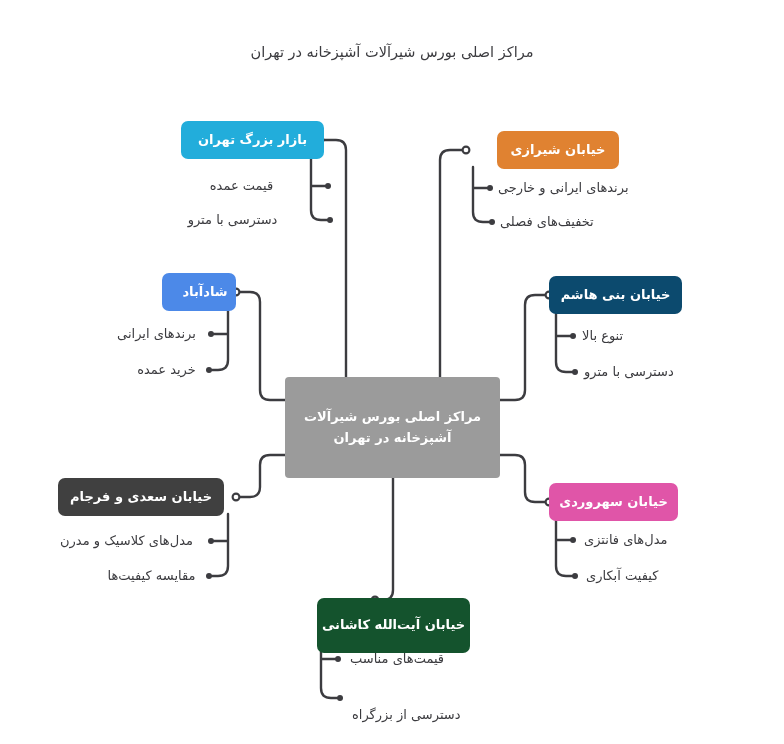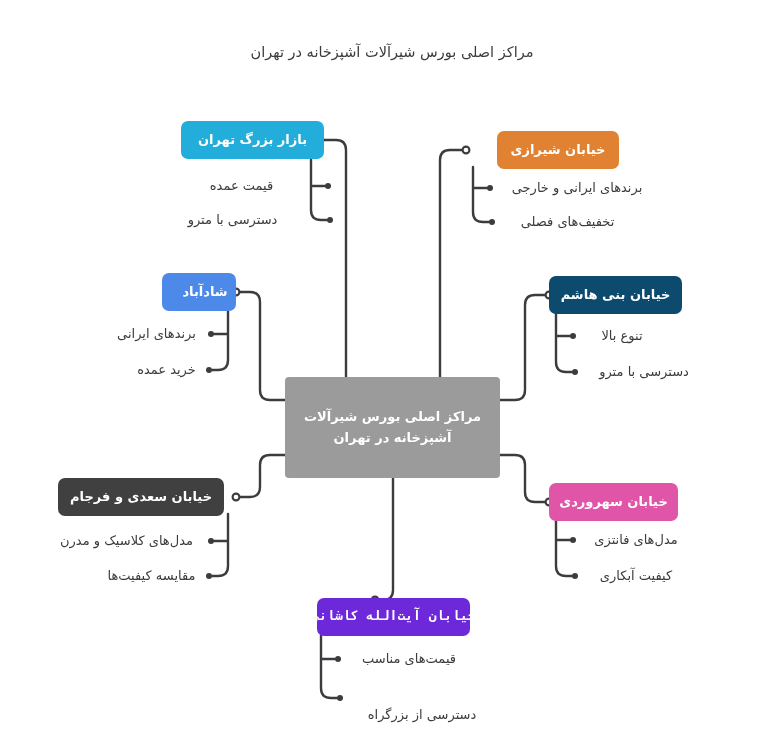--- a/index.html
+++ b/index.html
@@ -62,21 +62,21 @@
     line-height: 1.55;
   }
   .leaf {
     position: absolute;
     font-size: 13px;
     color: #3b3b3f;
     direction: rtl;
     white-space: nowrap;
     line-height: 1.2;
   }
-  .leaf.align-right { text-align: center; }
+  .leaf.align-right { text-align: left; }
   .leaf.align-left { text-align: center; }
 </style>
 </head>
 <body style="background: rgb(255, 255, 255);">
 
 <div id="mindmap-root">
 
   <div class="map-title">مراکز اصلی بورس شیرآلات آشپزخانه در تهران</div>
 
   <svg class="connectors" viewBox="0 0 784 744">
@@ -158,17 +158,17 @@
   <div class="leaf align-right" style="left:584px; top:364px; width:120px;">دسترسی با مترو</div>
 
   <div class="node" style="left: 58px; top: 478px; width: 166px; height: 38px; background-color: #404040;">خیابان سعدی و فرجام</div>
   <div class="leaf align-left" style="left:48px; top:533px; width:157px;">مدل‌های کلاسیک و مدرن</div>
   <div class="leaf align-left" style="left:98px; top:568px; width:107px;">مقایسه کیفیت‌ها</div>
 
   <div class="node" style="left: 549px; top: 483px; width: 129px; height: 38px; background-color: rgb(224, 85, 168);">خیابان سهروردی</div>
   <div class="leaf align-right" style="left:584px; top:532px; width:104px;">مدل‌های فانتزی</div>
   <div class="leaf align-right" style="left:586px; top:568px; width:100px;">کیفیت آبکاری</div>
 
-  <div class="node" style="left: 317px; top: 598px; width: 153px; height: 38px; background-color: #6d28d9; font-family: Liberation Mono, monospace;">خیابان آیت‌الله کاشانی</div>
+  <div class="node" style="left: 317px; top: 598px; width: 153px; height: 55px; background-color: #14532d;">خیابان آیت‌الله کاشانی</div>
   <div class="leaf align-right" style="left:350px; top:651px; width:118px;">قیمت‌های مناسب</div>
   <div class="leaf align-right" style="left:352px; top:690px; width:140px;margin-top:17px;">دسترسی از بزرگراه</div>
 
 </div>
 
 </body></html>

